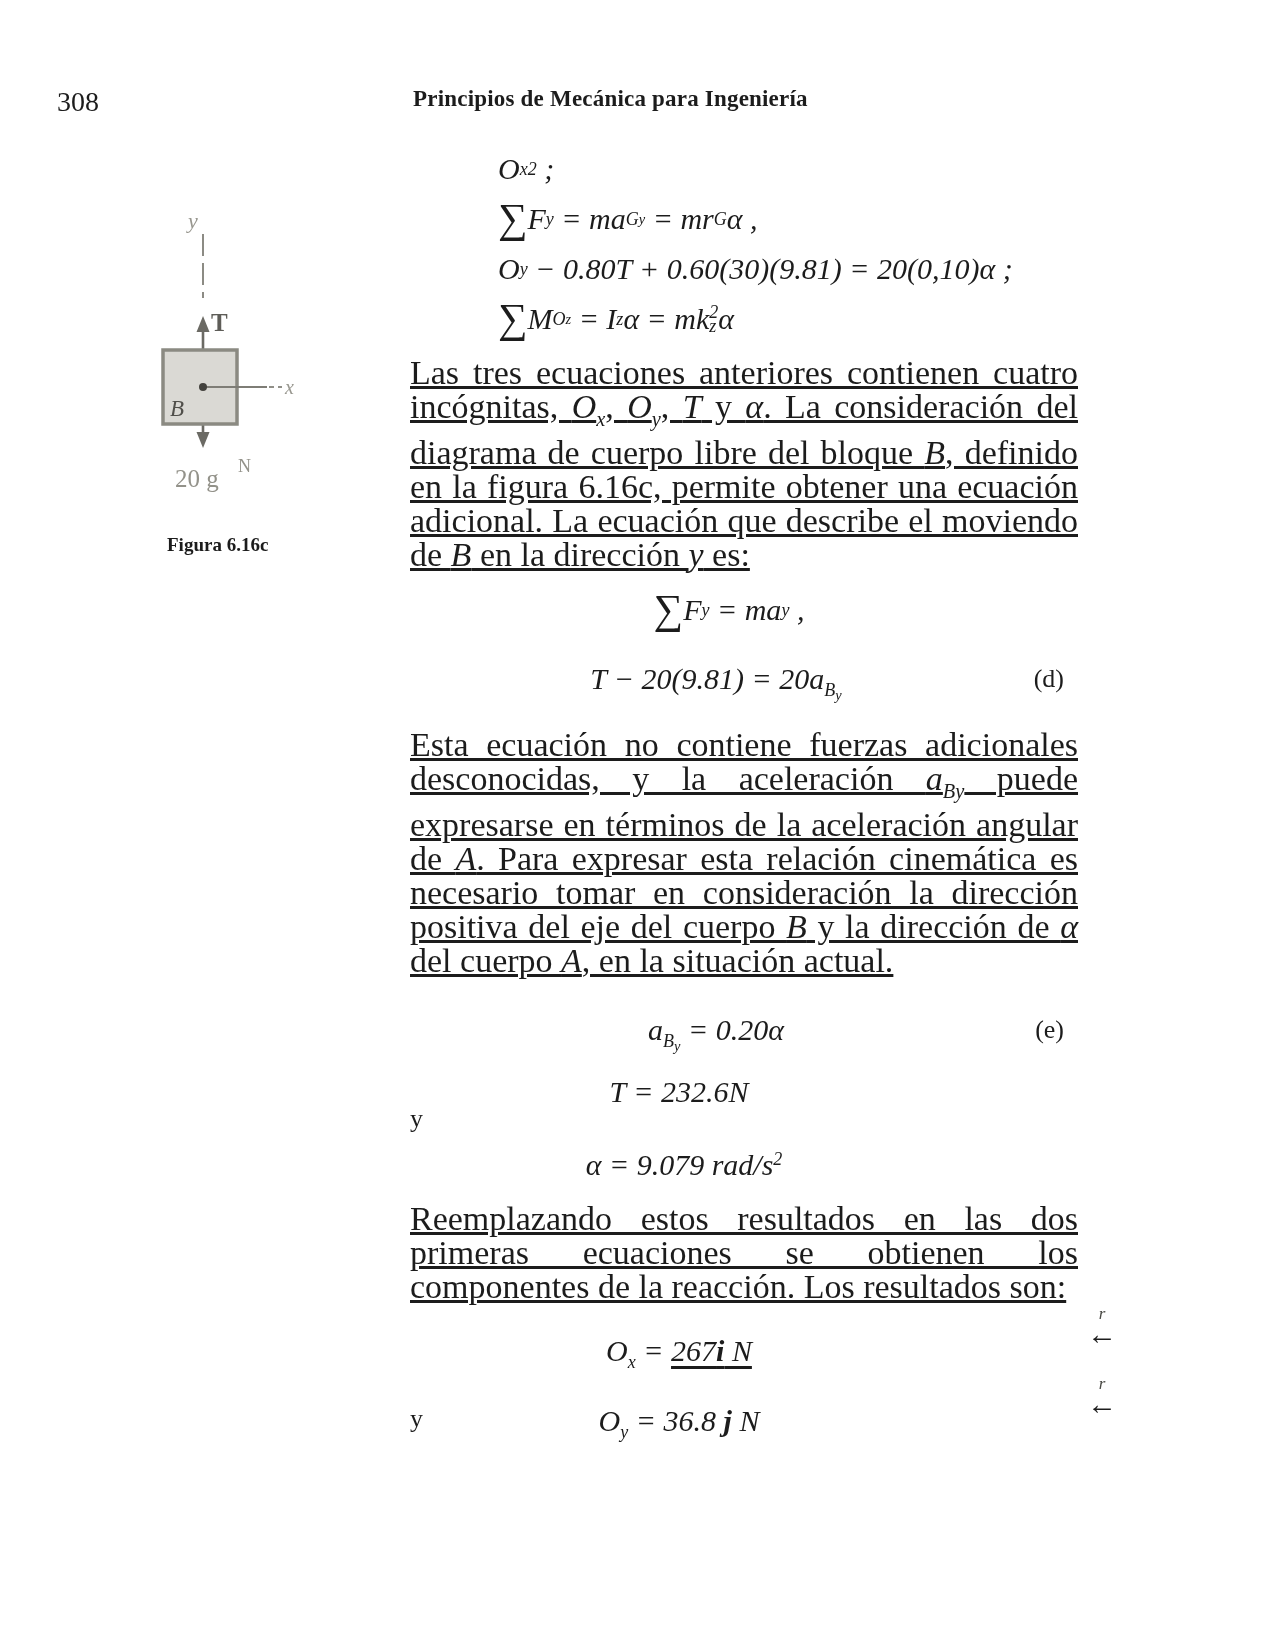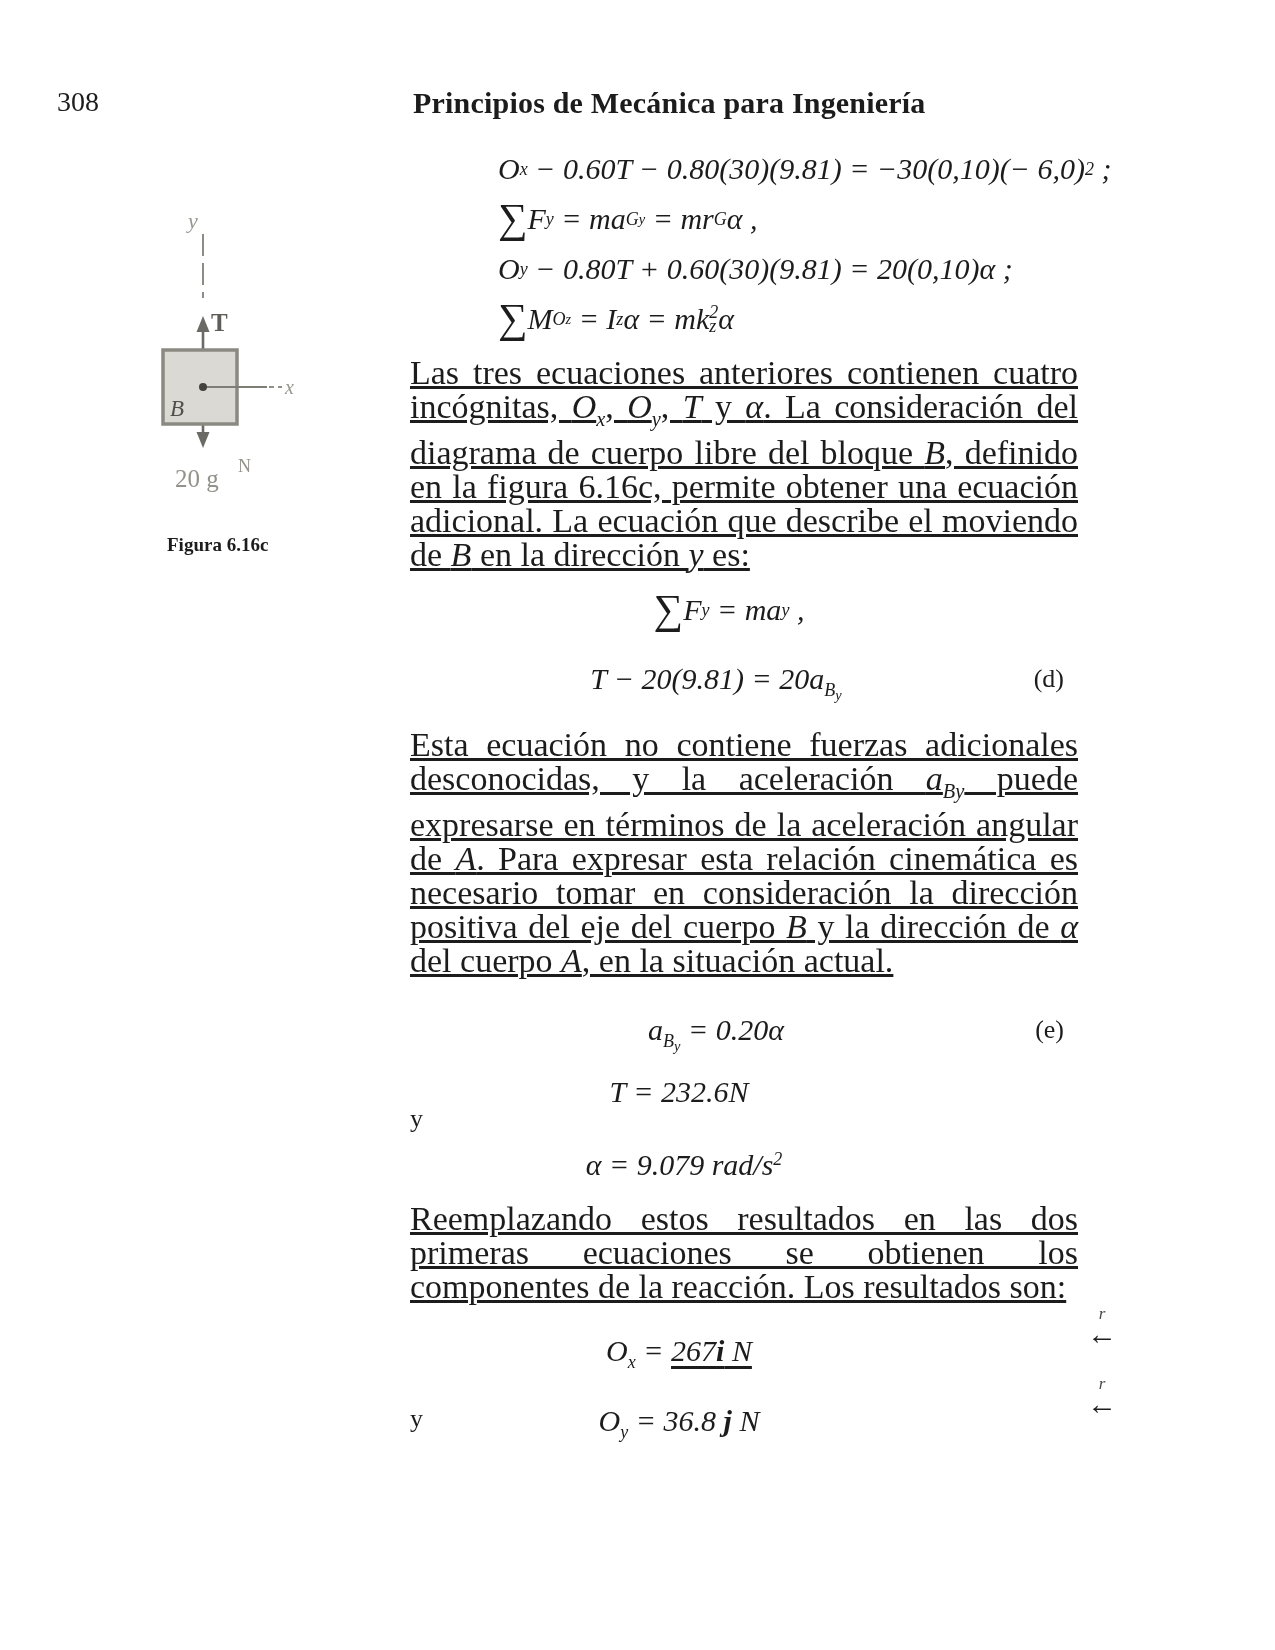--- a/index.html
+++ b/index.html
@@ -1,21 +1,21 @@
 <!DOCTYPE html>
 <html><head>
 <meta charset="utf-8">
 <style>
   html,body{margin:0;padding:0;background:#ffffff;}
   .sheet{
     position:relative;width:1275px;height:1650px;background:#ffffff;
     font-family:"Liberation Serif","DejaVu Serif",serif;color:#1c1c1c;overflow:hidden;
   }
   .pagenum{position:absolute;left:57px;top:86px;font-size:28px;}
-  .header{position:absolute;left:413px;top:86px;font-size:30px;font-weight:bold;letter-spacing:0.2px;}
+  .header{position:absolute;left:413px;top:86px;font-size:23px;font-weight:bold;letter-spacing:0.2px;}
 
   
   .fig{position:absolute;left:145px;top:200px;}
   .fig text{font-family:"Liberation Serif","DejaVu Serif",serif;}
   .figcap{position:absolute;left:167px;top:534px;font-size:19px;font-weight:bold;}
 
   
   .col{position:absolute;left:410px;top:140px;width:668px;}
   .eqtop{margin:4px 0 0 88px;}
   .eqline{height:50px;display:flex;align-items:center;font-size:30px;font-style:italic;white-space:pre;}
@@ -78,21 +78,21 @@
     <text x="140" y="194" font-size="20" font-style="italic" fill="#98978f">x</text>
     <text x="25" y="216" font-size="23" font-style="italic" fill="#504f4a">B</text>
     <text x="30" y="287" font-size="25" fill="#93928a">20 g</text>
     <text x="93" y="272" font-size="18" fill="#93928a">N</text>
   </svg>
   <div class="figcap">Figura 6.16c</div>
 
   <div class="col">
 
     <div class="eqtop">
-      <div class="eqline"><span class="m-n">O</span><span class="m-b">x</span><span class="m-n"> − 0.60T − 0.80(30)(9.81) = −30(0,10)(− 6,0)</span><span class="m-p">2</span><span class="m-n"> ;</span></div>
+      <div class="eqline"><span class="m-n">O</span><span class="m-b">x</span><span class="m-p">2</span><span class="m-n"> ;</span></div>
       <div class="eqline"><span class="m-s">∑</span><span class="m-n">F</span><span class="m-b">y</span><span class="m-n"> = ma</span><span class="m-b">G</span><span class="m-b2">y</span><span class="m-n"> = mr</span><span class="m-b">G</span><span class="m-n">α ,</span></div>
       <div class="eqline"><span class="m-n">O</span><span class="m-b">y</span><span class="m-n"> − 0.80T + 0.60(30)(9.81) = 20(0,10)α ;</span></div>
       <div class="eqline"><span class="m-s">∑</span><span class="m-n">M</span><span class="m-b">O</span><span class="m-b2">z</span><span class="m-n"> = I</span><span class="m-b">z</span><span class="m-n">α = mk</span><span class="stk"><span>2</span><span>z</span></span><span class="m-n">α</span></div>
     </div>
 
     <p class="para p1"><span class="m-r">Las tres ecuaciones anteriores contienen cuatro incógnitas, </span><span class="m-n">O</span><span class="m-b">x</span><span class="m-r">, </span><span class="m-n">O</span><span class="m-b">y</span><span class="m-r">, </span><span class="m-n">T</span><span class="m-r"> y </span><span class="m-n">α</span><span class="m-r">. La consideración del diagrama de cuerpo libre del bloque </span><span class="m-n">B</span><span class="m-r">, definido en la figura 6.16c, permite obtener una ecuación adicional. La ecuación que describe el moviendo de </span><span class="m-n">B</span><span class="m-r"> en la dirección </span><span class="m-n">y</span><span class="m-r"> es:</span></p>
 
     <div class="disp row-sumfy"><span class="m-s">∑</span><span class="m-n">F</span><span class="m-b">y</span><span class="m-n"> = ma</span><span class="m-b">y</span><span class="m-n"> ,</span></div>
 
     <div class="disprow row-d">

